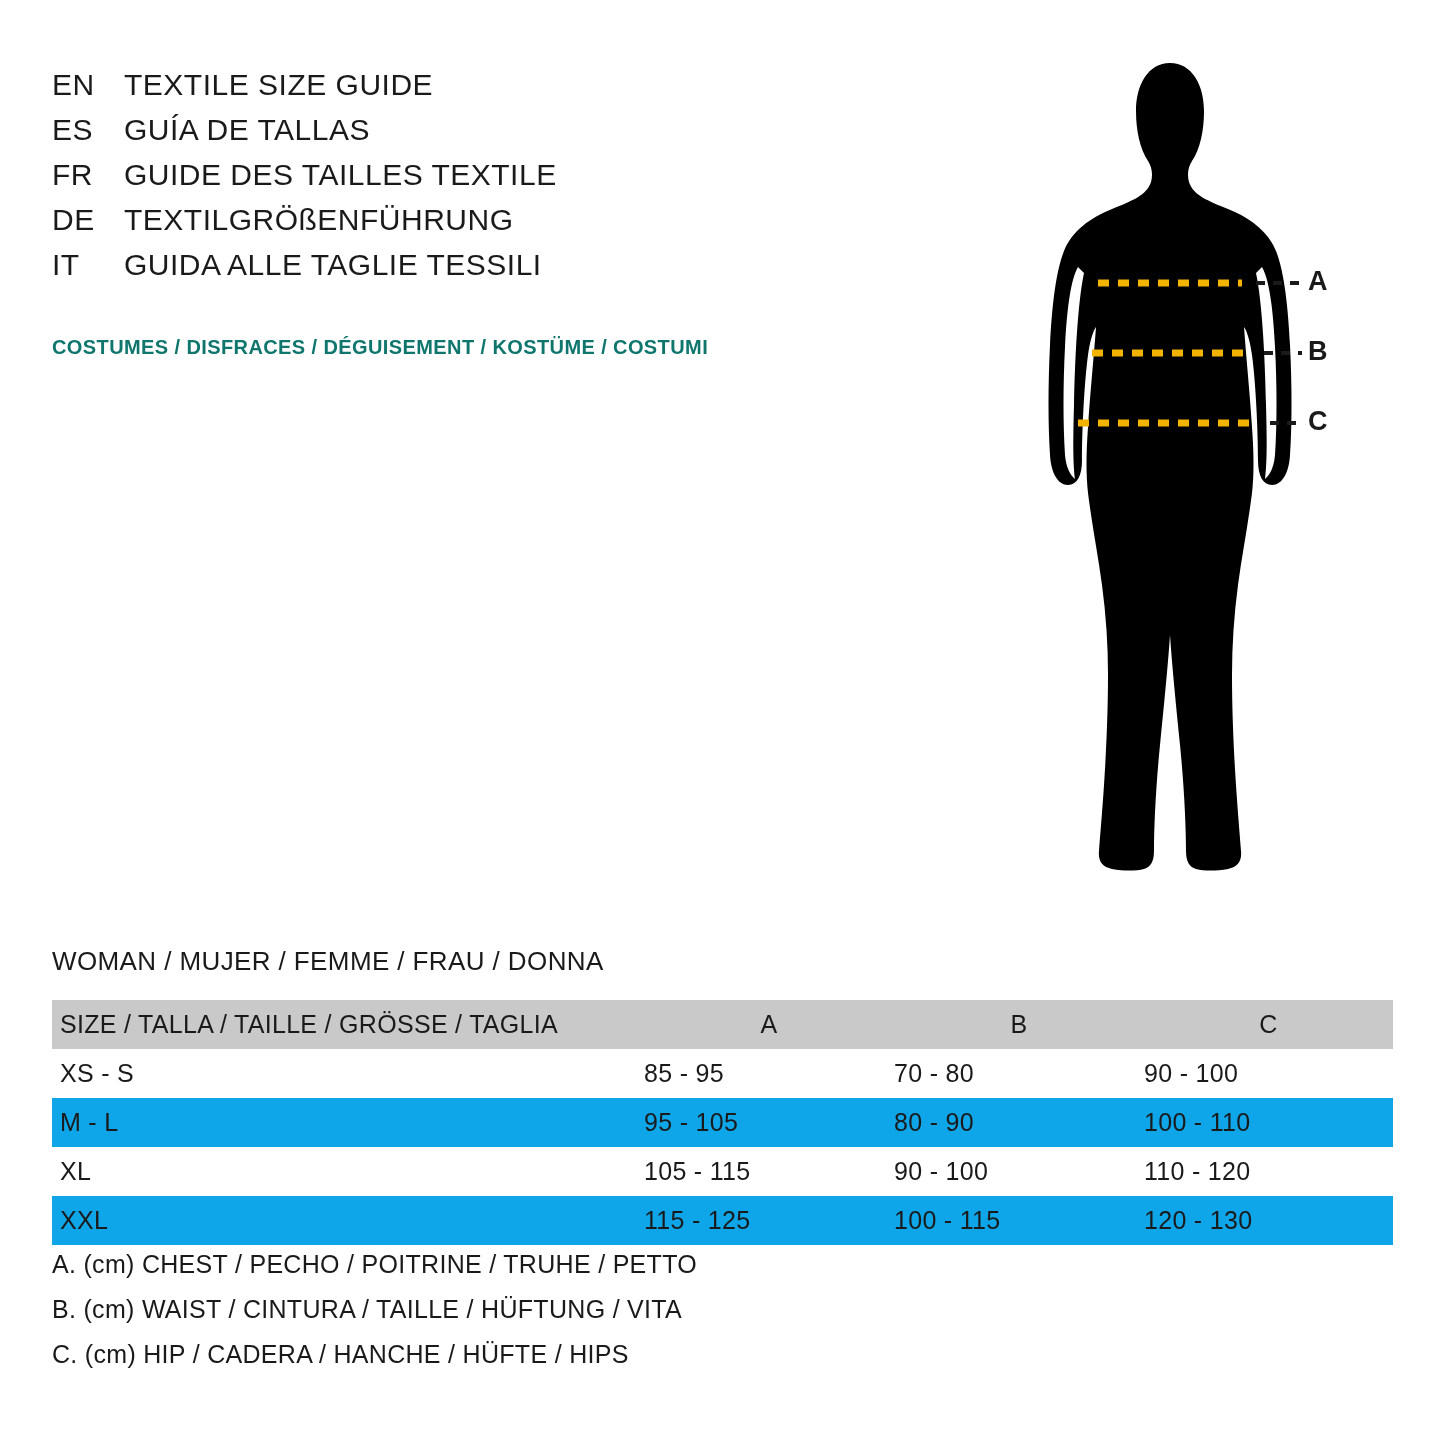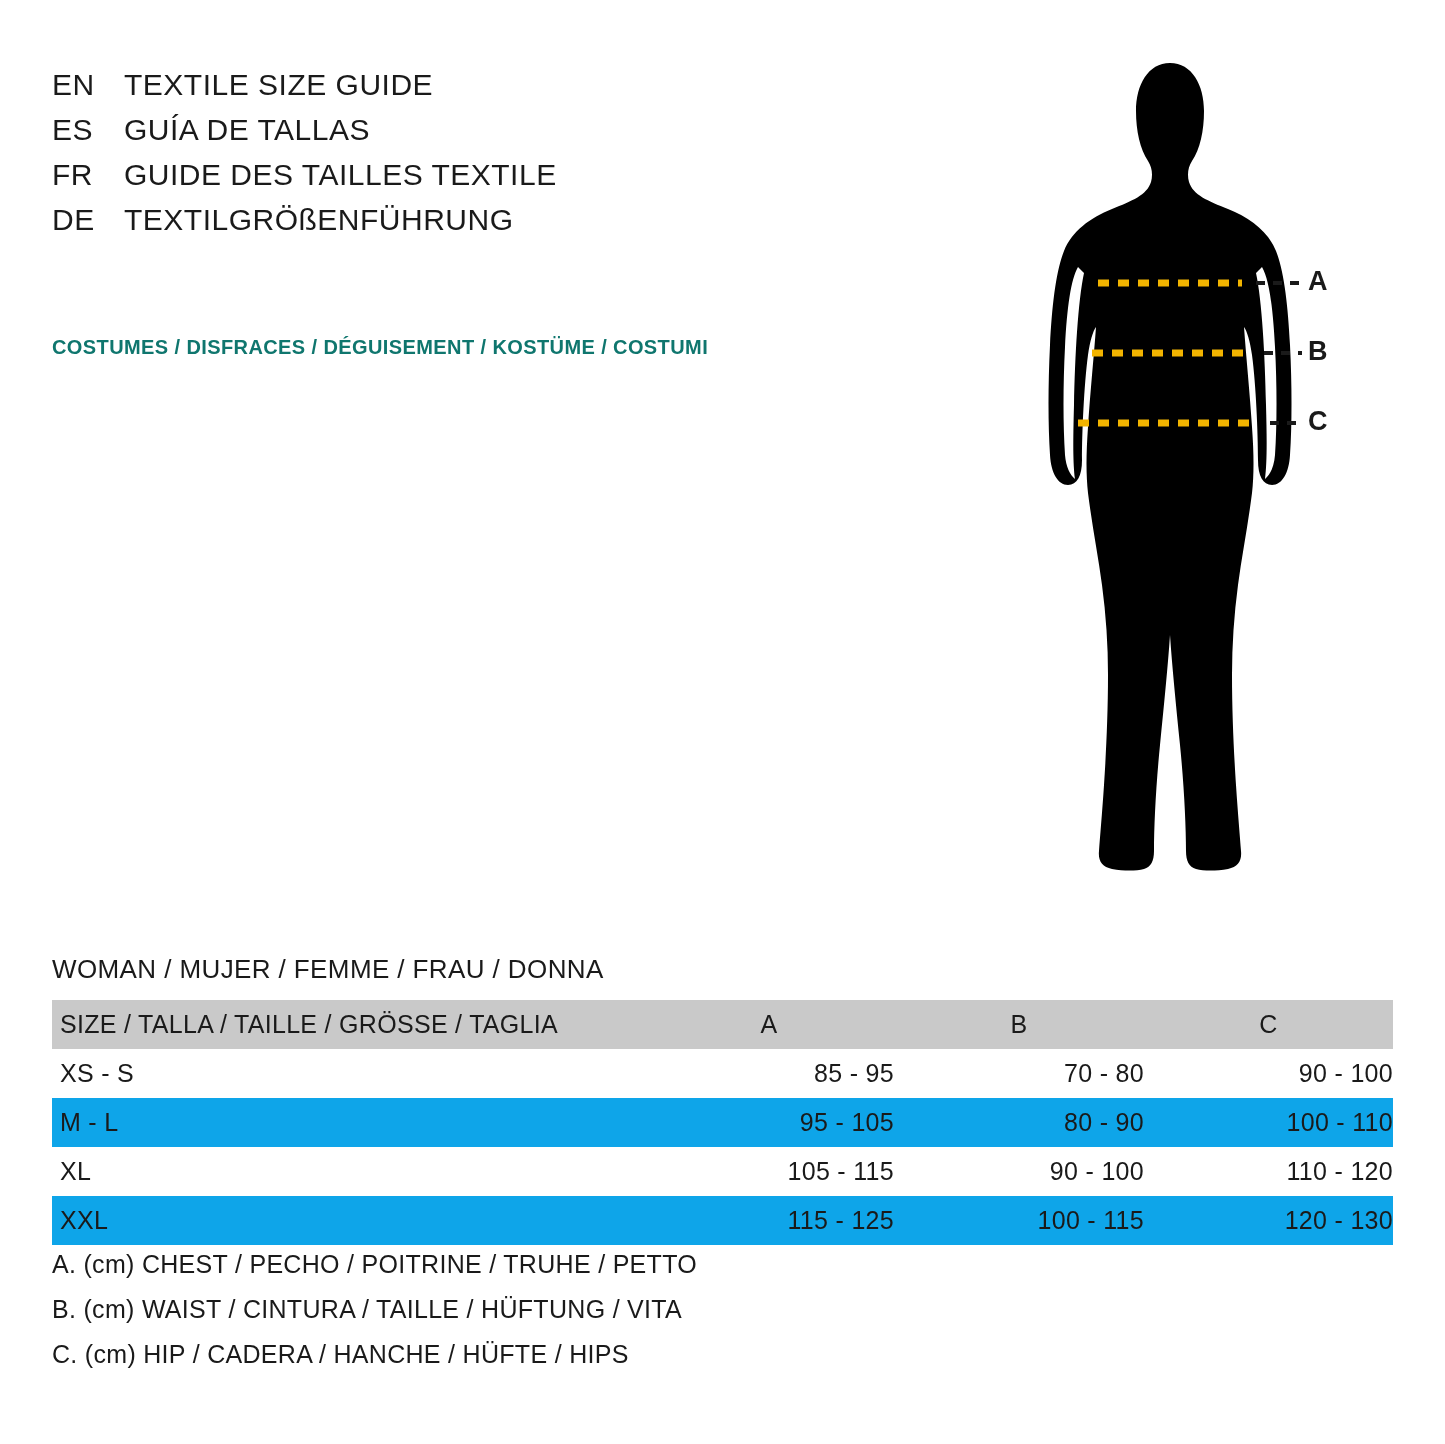--- a/index.html
+++ b/index.html
@@ -73,21 +73,20 @@
   .marker-c { left: 288px; top: 351px; }
 
   
   .table-title {
     position: absolute;
     left: 52px;
     top: 946px;
     font-size: 26px;
     letter-spacing: 0.4px;
     color: #1a1a1a;
-    margin-top: 8px;
   }
   table.size-table {
     position: absolute;
     left: 52px;
     top: 1000px;
     width: 1341px;
     border-collapse: collapse;
     font-size: 25px;
     color: #1a1a1a;
   }
@@ -112,21 +111,21 @@
     background: #ffffff;
   }
   table.size-table tbody tr.even-row {
     background: #0ea5e9;
   }
   table.size-table tbody td.first-col {
     text-align: left;
     padding-left: 8px;
   }
   table.size-table tbody td.col-val {
-    text-align: right;
+    text-align: left;
   }
   col.c-label { width: 592px; }
   col.c-a { width: 250px; }
   col.c-b { width: 250px; }
   col.c-c { width: 249px; }
 
   
   .notes {
     position: absolute;
     left: 52px;
@@ -151,20 +150,24 @@
     <span class="lang-code">ES</span>
     <span class="lang-text">GUÍA DE TALLAS</span>
   </div>
   <div class="lang-row">
     <span class="lang-code">FR</span>
     <span class="lang-text">GUIDE DES TAILLES TEXTILE</span>
   </div>
   <div class="lang-row">
     <span class="lang-code">DE</span>
     <span class="lang-text">TEXTILGRÖßENFÜHRUNG</span>
+  </div>
+  <div class="lang-row">
+    <span class="lang-code">IT</span>
+    <span class="lang-text">GUIDA ALLE TAGLIE TESSILI</span>
   </div>
 </div>
 
 <div class="category-line">COSTUMES / DISFRACES / DÉGUISEMENT / KOSTÜME / COSTUMI</div>
 
 <div class="figure-wrap">
   <svg class="figure-svg" width="380" height="840" viewBox="0 0 380 840">
 
     <path fill="#000000" d="
       M150,8

